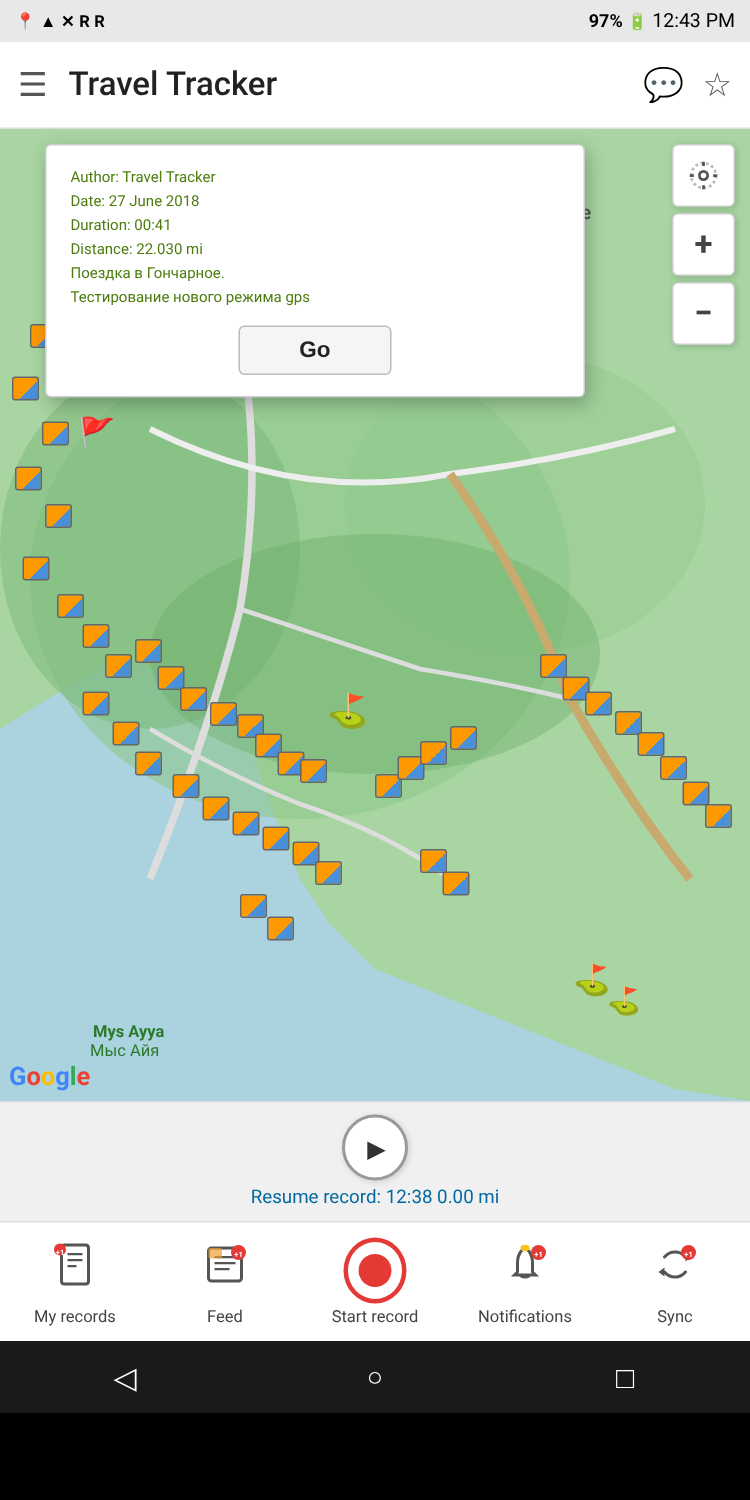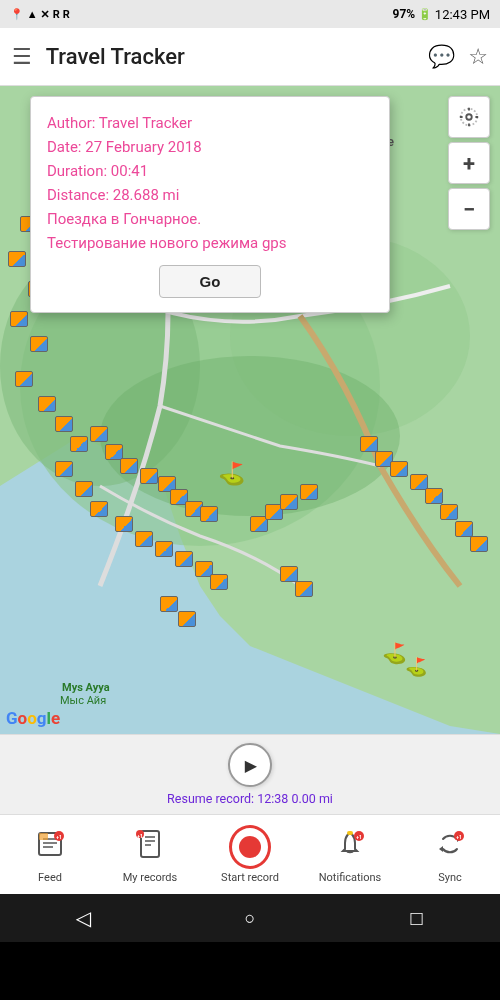--- a/index.html
+++ b/index.html
@@ -90,22 +90,22 @@
       left: 30px;
       width: 360px;
       background: #fff;
       border: 1px solid #ccc;
       border-radius: 4px;
       box-shadow: 2px 4px 12px rgba(0,0,0,0.25);
       padding: 14px 16px 12px;
       z-index: 50;
     }
     #popup .popup-row {
-      font-size: 15px;
-      color: #ec4899;
+      font-size: 10px;
+      color: #4d7c0f;
       line-height: 1.6;
     }
     #popup .go-btn {
       display: block;
       margin: 10px auto 2px;
       background: #f5f5f5;
       border: 1px solid #bbb;
       border-radius: 4px;
       padding: 7px 40px;
       font-size: 15px;
@@ -178,21 +178,21 @@
       display: flex;
       align-items: center;
       justify-content: center;
       font-size: 18px;
       cursor: pointer;
       color: #333;
       box-shadow: 1px 1px 4px rgba(0,0,0,0.15);
     }
     #resume-bar .resume-text {
       font-size: 12.5px;
-      color: #6d28d9;
+      color: #0369a1;
     }
 
     
     #bottom-nav {
       width: 500px;
       height: 80px;
       background: #fff;
       display: flex;
       align-items: center;
       justify-content: space-around;
@@ -379,23 +379,23 @@
 
   
   <div class="map-flag" style="left:218px;top:375px;color:#222;">⛳</div>
   <div class="map-flag" style="left:382px;top:555px;color:#222;font-size:20px;">⛳</div>
   <div class="map-flag" style="left:405px;top:570px;color:#222;font-size:18px;">⛳</div>
   <div class="map-flag" style="left:52px;top:190px;color:#e53935;font-size:20px;">🚩</div>
 
   
   <div id="popup">
     <div class="popup-row">Author: Travel Tracker</div>
-    <div class="popup-row">Date: 27 February 2018</div>
+    <div class="popup-row">Date: 27 June 2018</div>
     <div class="popup-row">Duration: 00:41</div>
-    <div class="popup-row">Distance: 28.688 mi</div>
+    <div class="popup-row">Distance: 22.030 mi</div>
     <div class="popup-row">Поездка в Гончарное.</div>
     <div class="popup-row">Тестирование нового режима gps</div>
     <button class="go-btn">Go</button>
   </div>
 
   
   <div id="map-controls">
     <div class="map-ctrl-btn">
       <svg width="22" height="22" viewBox="0 0 24 24" fill="none" stroke="#555" stroke-width="2">
         <circle cx="12" cy="12" r="3"></circle>
@@ -418,48 +418,48 @@
 </div>
 
 <div id="resume-bar">
   <div class="play-btn">
     <span style="font-size:16px;color:#333;margin-left:2px;">▶</span>
   </div>
   <div class="resume-text">Resume record: 12:38 0.00 mi</div>
 </div>
 
 <div id="bottom-nav">
+
+  <div class="nav-item">
+    <div class="nav-icon-wrap">
+      <span class="nav-icon-img">
+        <svg width="30" height="30" viewBox="0 0 30 30">
+          <path d="M6,4 Q6,2 8,2 L22,2 Q24,2 24,4 L24,26 Q24,28 22,28 L8,28 Q6,28 6,26 Z" fill="none" stroke="#555" stroke-width="2"></path>
+          <path d="M10,8 L20,8 M10,12 L20,12 M10,16 L16,16" stroke="#555" stroke-width="1.5"></path>
+          <circle cx="5" cy="5" r="4" fill="#e53935"></circle>
+          <text x="5" y="8.5" text-anchor="middle" font-size="5" fill="#fff" font-weight="bold">+1</text>
+        </svg>
+      </span>
+    </div>
+    <span class="nav-label">My records</span>
+  </div>
 
   <div class="nav-item">
     <div class="nav-icon-wrap">
       <span class="nav-icon-img">
         <svg width="30" height="30" viewBox="0 0 30 30">
           <rect x="4" y="4" width="22" height="22" rx="2" fill="none" stroke="#555" stroke-width="2"></rect>
           <path d="M8,10 L22,10 M8,14 L22,14 M8,18 L18,18" stroke="#555" stroke-width="1.5"></path>
           <rect x="4" y="4" width="9" height="7" rx="1" fill="#f0a030" opacity="0.7"></rect>
           <circle cx="24" cy="7" r="5" fill="#e53935"></circle>
           <text x="24" y="10" text-anchor="middle" font-size="5" fill="#fff" font-weight="bold">+1</text>
         </svg>
       </span>
     </div>
     <span class="nav-label">Feed</span>
-  </div>
-
-  <div class="nav-item">
-    <div class="nav-icon-wrap">
-      <span class="nav-icon-img">
-        <svg width="30" height="30" viewBox="0 0 30 30">
-          <path d="M6,4 Q6,2 8,2 L22,2 Q24,2 24,4 L24,26 Q24,28 22,28 L8,28 Q6,28 6,26 Z" fill="none" stroke="#555" stroke-width="2"></path>
-          <path d="M10,8 L20,8 M10,12 L20,12 M10,16 L16,16" stroke="#555" stroke-width="1.5"></path>
-          <circle cx="5" cy="5" r="4" fill="#e53935"></circle>
-          <text x="5" y="8.5" text-anchor="middle" font-size="5" fill="#fff" font-weight="bold">+1</text>
-        </svg>
-      </span>
-    </div>
-    <span class="nav-label">My records</span>
   </div>
 
   <div class="nav-item">
     <div class="nav-icon-wrap">
       <div class="nav-record-btn">
         <div class="nav-record-dot"></div>
       </div>
     </div>
     <span class="nav-label">Start record</span>
   </div>

